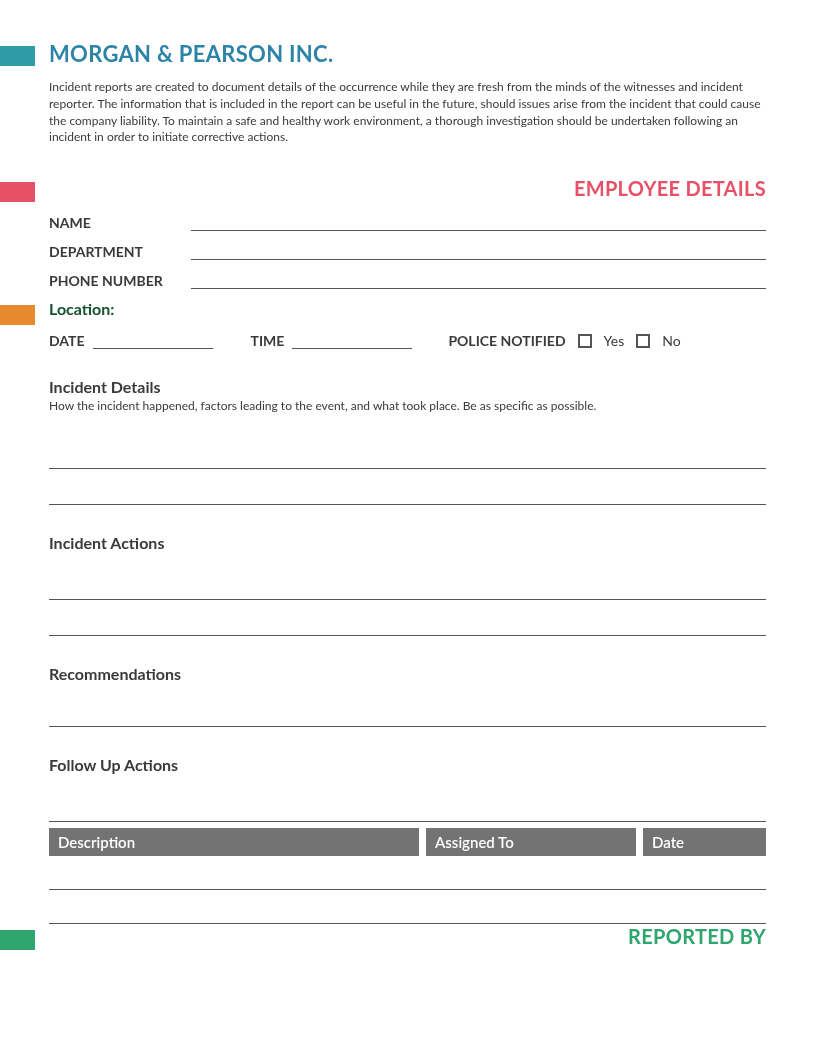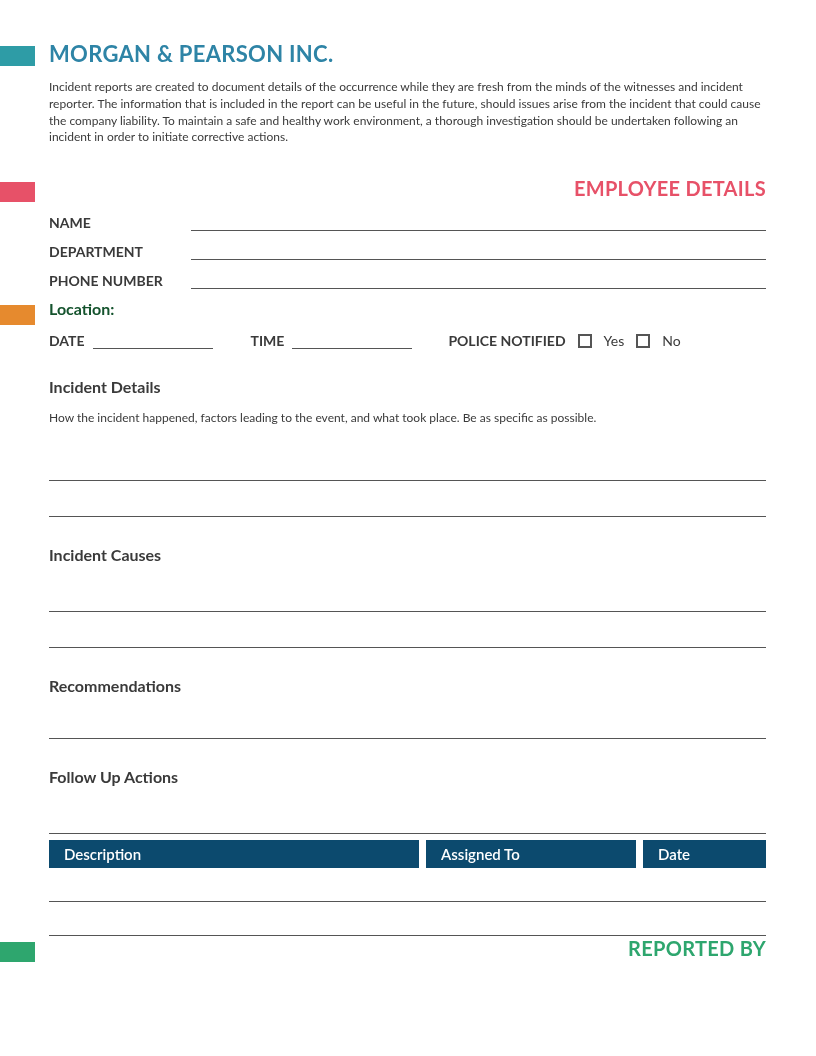--- a/index.html
+++ b/index.html
@@ -88,41 +88,41 @@
       height: 14px;
       border: 2px solid #555;
       flex-shrink: 0;
     }
     .cb-label { font-size: 14px; }
 
     .sub-h {
       font-weight: 700;
       font-size: 16px;
       color: #3a3a3a;
-      margin-bottom: 14px;
+      margin-bottom: 2px;
     }
     .sub-desc {
       font-size: 12px;
       color: #3a3a3a;
       margin-bottom: 20px;
     }
     .line-block { margin-bottom: 28px; }
     .rule { border-bottom: 1px solid #555; height: 36px; }
 
     .table-head {
       display: flex;
       gap: 7px;
       margin-top: 6px;
     }
     .th {
-      background: #0c4a6e;
+      background: #737373;
       color: #fff;
       font-weight: 600;
       font-size: 15px;
-      padding: 5px 15px;
+      padding: 5px 9px;
     }
     .th1 { flex: 0 0 370px; }
     .th2 { flex: 0 0 210px; }
     .th3 { flex: 1; }
     .table-body .rule { height: 34px; }
     .gap { }
   </style>
 </head>
 <body>
 
@@ -172,21 +172,21 @@
       </div>
     </div>
 
     <p class="sub-h">Incident Details</p>
     <p class="sub-desc">How the incident happened, factors leading to the event, and what took place. Be as specific as possible.</p>
     <div class="line-block">
       <div class="rule"></div>
       <div class="rule"></div>
     </div>
 
-    <p class="sub-h" style="margin-bottom:12px;">Incident Causes</p>
+    <p class="sub-h" style="margin-bottom:12px;">Incident Actions</p>
     <div class="line-block">
       <div class="rule"></div>
       <div class="rule"></div>
     </div>
 
     <p class="sub-h" style="margin-bottom:8px;">Recommendations</p>
     <div class="line-block">
       <div class="rule"></div>
     </div>
 

